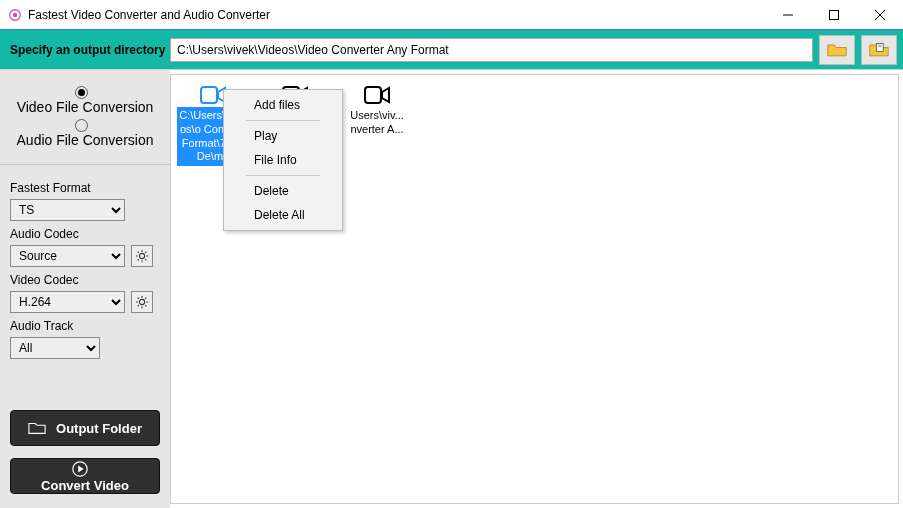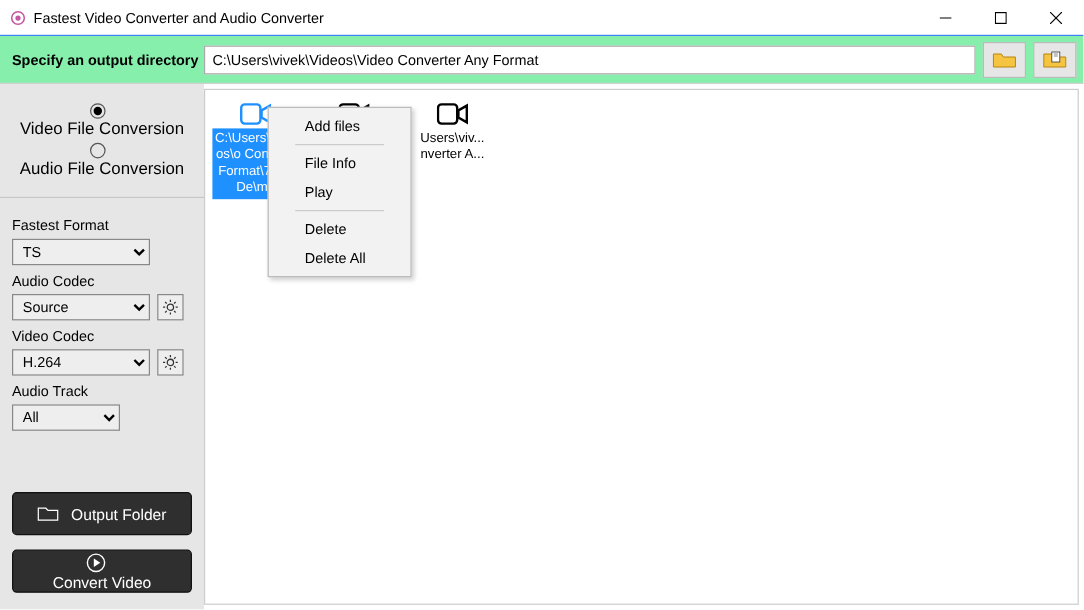--- a/index.html
+++ b/index.html
@@ -4,21 +4,21 @@
 <style>
 * { margin: 0; padding: 0; box-sizing: border-box; font-family: "Segoe UI", Arial, sans-serif; }
 body { background: #fff; width: 903px; height: 508px; overflow: hidden; position: relative; }
 
 .titlebar { height: 30px; display: flex; align-items: center; padding-left: 8px; border-bottom: 1px solid #3b82f6; }
 .titlebar .app-icon { width: 14px; height: 14px; margin-right: 6px; }
 .titlebar .title { font-size: 12px; color: #000; flex: 1; }
 .titlebar .win-btn { width: 46px; height: 30px; display: flex; align-items: center; justify-content: center; cursor: pointer; }
 .titlebar .win-btn svg { width: 10px; height: 10px; }
 
-.output-bar { height: 40px; background: #86efac; display: flex; align-items: center; padding: 0 6px 0 10px; border-bottom: 1px solid #d0d0d0; }
+.output-bar { height: 40px; background: #14b8a6; display: flex; align-items: center; padding: 0 6px 0 10px; border-bottom: 1px solid #d0d0d0; }
 .output-bar .label { font-size: 12px; font-weight: bold; width: 160px; }
 .output-bar input { flex: 1; height: 24px; font-size: 12px; padding: 0 6px; border: 1px solid #aaa; background: #fff; }
 .output-bar .folder-btn { width: 36px; height: 30px; margin-left: 6px; background: #e6e6e6; border: 1px solid #bbb; display: flex; align-items: center; justify-content: center; cursor: pointer; }
 .output-bar .folder-btn svg { width: 20px; height: 16px; }
 
 .content { display: flex; height: calc(100% - 70px); }
 
 .sidebar { width: 170px; background: #e6e6e6; display: flex; flex-direction: column; }
 .sidebar .radio-section { padding: 12px 10px; border-bottom: 1px solid #c6c6c6; }
 .sidebar .radio-row { display: flex; align-items: center; font-size: 14px; margin: 4px 0; cursor: pointer; flex-direction: column; }
@@ -28,21 +28,21 @@
 .sidebar .options { padding: 10px; }
 .sidebar .opt-label { font-size: 12px; margin-bottom: 4px; margin-top: 6px; }
 .sidebar .opt-row { display: flex; align-items: center; margin-bottom: 4px; }
 .sidebar select { height: 22px; font-size: 12px; border: 1px solid #888; background: #eee; padding: 0 4px; }
 .sidebar .sel-wide { width: 115px; }
 .sidebar .sel-narrow { width: 90px; }
 .sidebar .gear-btn { width: 22px; height: 22px; margin-left: 6px; border: 1px solid #888; background: #eee; display: flex; align-items: center; justify-content: center; cursor: pointer; }
 .sidebar .gear-btn svg { width: 14px; height: 14px; }
 
 .sidebar .spacer { flex: 1; }
-.sidebar .action-btn { margin: 6px 10px; height: 36px; background: #2f2f2f; color: #fff; border-radius: 4px; display: flex; align-items: center; justify-content: center; font-size: 13px; cursor: pointer; border: 1px solid #111; }
+.sidebar .action-btn { margin: 6px 10px; height: 36px; background: #2f2f2f; color: #fff; border-radius: 4px; display: flex; align-items: center; justify-content: center; font-size: 13px; cursor: pointer; border: 1px solid #111; font-weight: bold; }
 .sidebar .action-btn svg { width: 18px; height: 18px; margin-right: 10px; }
 .sidebar .action-btn:last-child { margin-bottom: 14px; flex-direction: column; }
 
 .main { flex: 1; background: #fff; position: relative; border: 1px solid #ccc; margin: 4px 4px 4px 0; }
 
 .file-grid { display: flex; padding: 10px 6px; gap: 10px; align-items: flex-start; }
 .file-item { width: 72px; text-align: center; font-size: 11px; cursor: pointer; }
 .file-item .icon-wrap { display: flex; justify-content: center; margin-bottom: 2px; }
 .file-item .icon-wrap svg { width: 26px; height: 20px; }
 .file-item.selected .caption { background: #1e90ff; color: #fff; }
@@ -209,20 +209,20 @@
             </svg>
         </div>
         <div class="caption" style="white-space:pre-line;">Users\viv...
 nverter A...</div>
       </div>
     </div>
 
     <div class="context-menu">
       <div class="item">Add files</div>
       <div class="sep"></div>
+      <div class="item">Play</div>
       <div class="item">File Info</div>
-      <div class="item">Play</div>
       <div class="sep"></div>
       <div class="item">Delete</div>
       <div class="item">Delete All</div>
     </div>
   </div>
 </div>
 
 </body></html>

